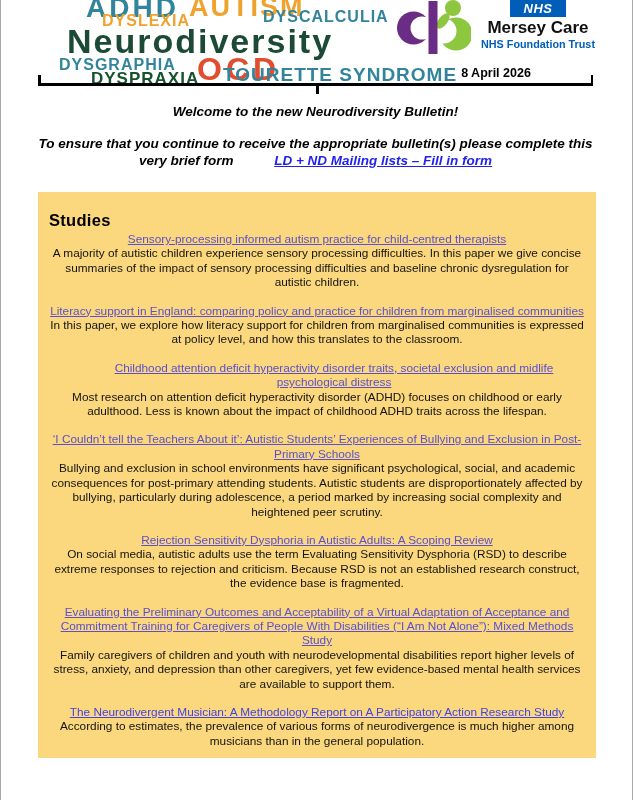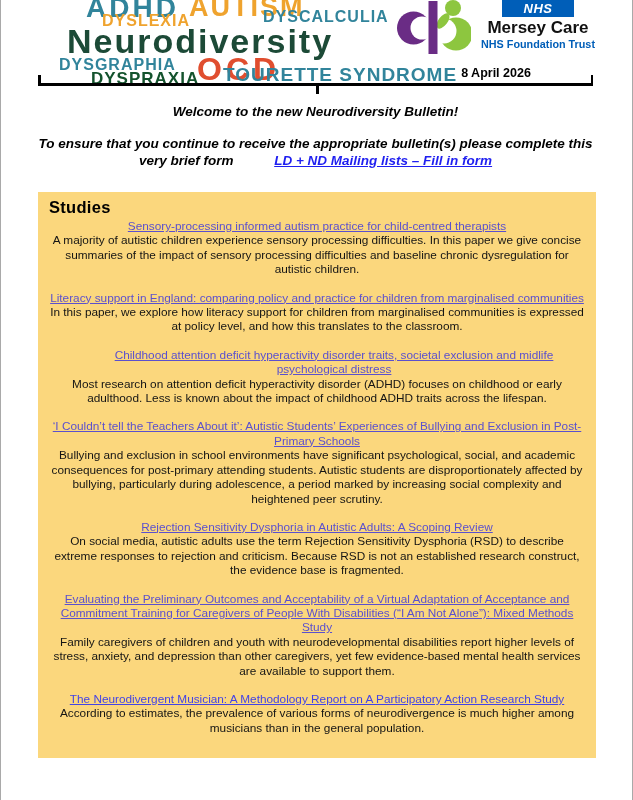--- a/index.html
+++ b/index.html
@@ -22,21 +22,21 @@
   .w-neuro       { left:66px;  top:22px; font-size:34px; letter-spacing:2px; }
   .w-dysgraphia  { left:58px;  top:56px; font-size:16px; }
   .w-ocd         { left:196px; top:51px; font-size:32px; letter-spacing:4px; }
   .w-dyspraxia   { left:90px;  top:69px; font-size:17px; }
   .w-tourette    { left:222px; top:64px; font-size:19px; }
 
   .logo { position:absolute; left:396px; top:0; width:74px; height:58px; }
 
   .nhs-block { position:absolute; left:479px; top:0; width:116px; text-align:center; }
   .nhs-rect {
-    width:72px; height:17px; margin:0 auto 2px auto; background:#005EB8;
+    width:56px; height:17px; margin:0 auto 2px auto; background:#005EB8;
     display:flex; align-items:center; justify-content:center;
   }
   .nhs-rect span { color:#fff; font-weight:bold; font-style:italic; font-size:13px; letter-spacing:.5px; }
   .nhs-org { font-size:17px; font-weight:bold; color:#111; line-height:1.1; }
   .nhs-sub { font-size:10.8px; font-weight:bold; color:#005EB8; line-height:1.2; }
 
   .date-box { position:absolute; left:440px; top:66px; width:110px; text-align:center;
               font-size:12.5px; font-weight:bold; color:#000; }
 
   
@@ -49,21 +49,21 @@
   
   .intro { position:absolute; top:104px; left:37px; width:555px; text-align:center;
            font-weight:bold; font-style:italic; font-size:13.5px; color:#000; }
   .intro .welcome { margin-bottom:17px; }
   .intro .para { line-height:16.5px; }
   .intro a { font-weight:bold; font-style:italic; text-decoration:underline; }
 
   
   .panel {
     position:absolute; top:192px; left:37px; width:558px; height:566px;
-    background:#FBD77D; padding:6px 11px 6px 11px; overflow:hidden;
+    background:#FBD77D; padding:19px 11px 6px 11px; overflow:hidden;
   }
   .panel h2 { font-size:16.5px; font-weight:bold; color:#000; margin:0 0 2px 0; letter-spacing:.3px; }
   .study { margin-bottom:14px;text-align:center; }
   .study a { display:block; font-size:11.8px; line-height:14.4px; text-decoration:underline; }
   .study .summary { font-size:11.8px; line-height:14.4px; color:#141414; }
 </style>
 </head>
 <body>
 
 <div class="page">
@@ -133,21 +133,21 @@
       <div class="summary">Most research on attention deficit hyperactivity disorder (ADHD) focuses on childhood or early adulthood. Less is known about the impact of childhood ADHD traits across the lifespan.</div>
     </div>
 
     <div class="study">
       <a href="#" style="color: rgb(91, 80, 206);">‘I Couldn’t tell the Teachers About it’: Autistic Students’ Experiences of Bullying and Exclusion in Post-Primary Schools</a>
       <div class="summary">Bullying and exclusion in school environments have significant psychological, social, and academic consequences for post-primary attending students. Autistic students are disproportionately affected by bullying, particularly during adolescence, a period marked by increasing social complexity and heightened peer scrutiny.</div>
     </div>
 
     <div class="study">
       <a href="#" style="color: rgb(91, 80, 206);">Rejection Sensitivity Dysphoria in Autistic Adults: A Scoping Review</a>
-      <div class="summary">On social media, autistic adults use the term Rejection Sensitivity Dysphoria (RSD) to describe extreme responses to rejection and criticism. Because RSD is not an established research construct, the evidence base is fragmented.</div>
+      <div class="summary">On social media, autistic adults use the term Evaluating Sensitivity Dysphoria (RSD) to describe extreme responses to rejection and criticism. Because RSD is not an established research construct, the evidence base is fragmented.</div>
     </div>
 
     <div class="study">
       <a href="#" style="color: rgb(91, 80, 206);">Evaluating the Preliminary Outcomes and Acceptability of a Virtual Adaptation of Acceptance and Commitment Training for Caregivers of People With Disabilities (“I Am Not Alone”): Mixed Methods Study</a>
       <div class="summary">Family caregivers of children and youth with neurodevelopmental disabilities report higher levels of stress, anxiety, and depression than other caregivers, yet few evidence-based mental health services are available to support them.</div>
     </div>
 
     <div class="study">
       <a href="#" style="color: rgb(67, 67, 230);">The Neurodivergent Musician: A Methodology Report on A Participatory Action Research Study</a>
       <div class="summary">According to estimates, the prevalence of various forms of neurodivergence is much higher among musicians than in the general population.</div>

